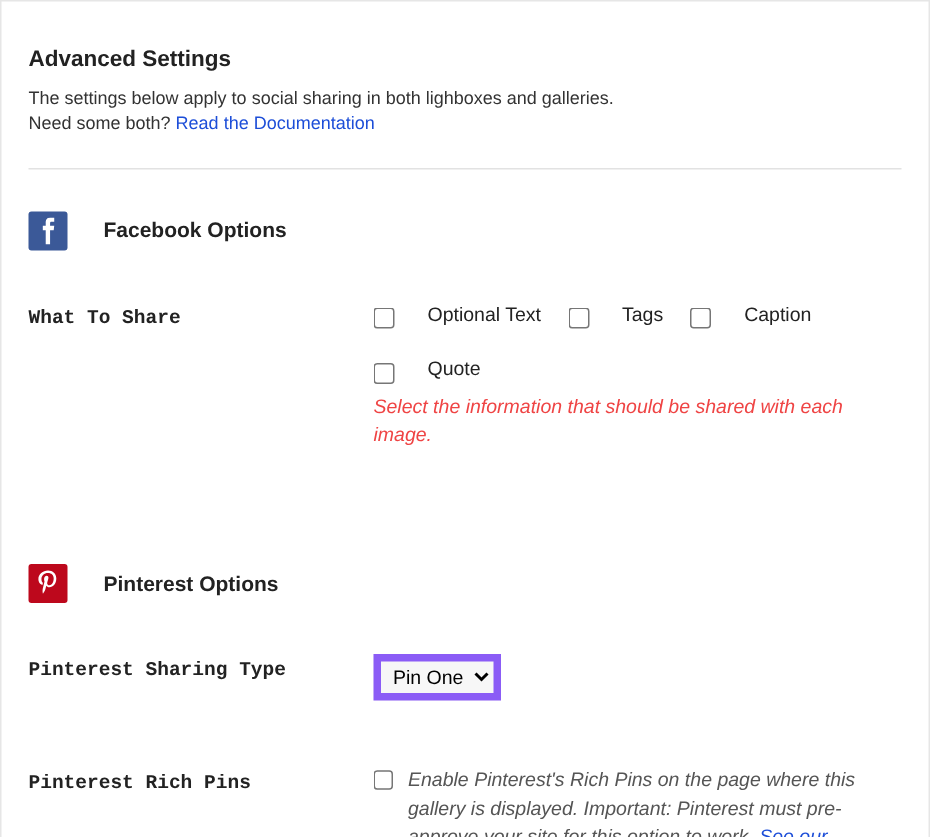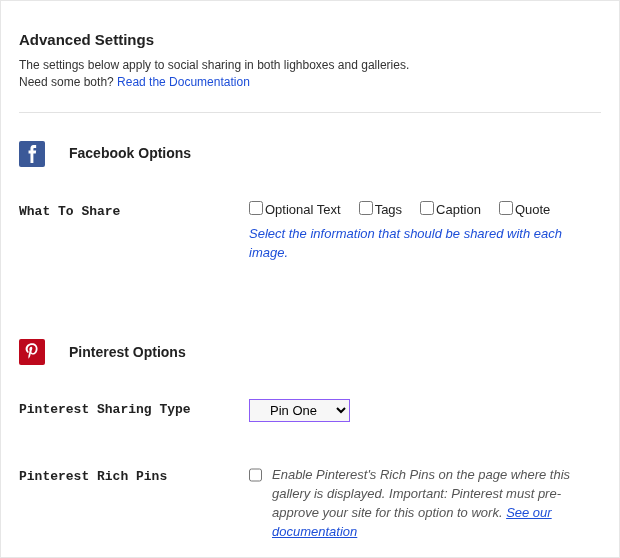--- a/index.html
+++ b/index.html
@@ -83,43 +83,43 @@
     font-size: 13px;
   }
   .checks {
     display: flex;
     flex-wrap: wrap;
     gap: 18px;
     margin-bottom: 6px;
   }
   label.check {
     display: inline-flex;
-    align-items: flex-start;
-    gap: 2px;
+    align-items: flex-end;
+    gap: 22px;
     font-size: 13px;
     color: #222;
     cursor: pointer;
   }
   label.check input[type="checkbox"] {
     width: 14px;
     height: 14px;
     margin: 0;
     accent-color: #555;
     cursor: pointer;
   }
   .help {
     font-style: italic;
-    color: #1d4ed8;
+    color: #ef4444;
     font-size: 13px;
   }
   .select {
     font-size: 13px;
-    padding: 2px 16px;
+    padding: 2px 4px;
     background: #f7f7f7;
-    border: 1px solid #8b5cf6;
+    border: 5px solid #8b5cf6;
     cursor: pointer;
   }
   .gap-small { height: 6px; }
   .sec-space { height: 36px; }
   .rich-row {
     display: flex;
     align-items: flex-start;
     gap: 10px;
   }
   .rich-row input[type="checkbox"] {

